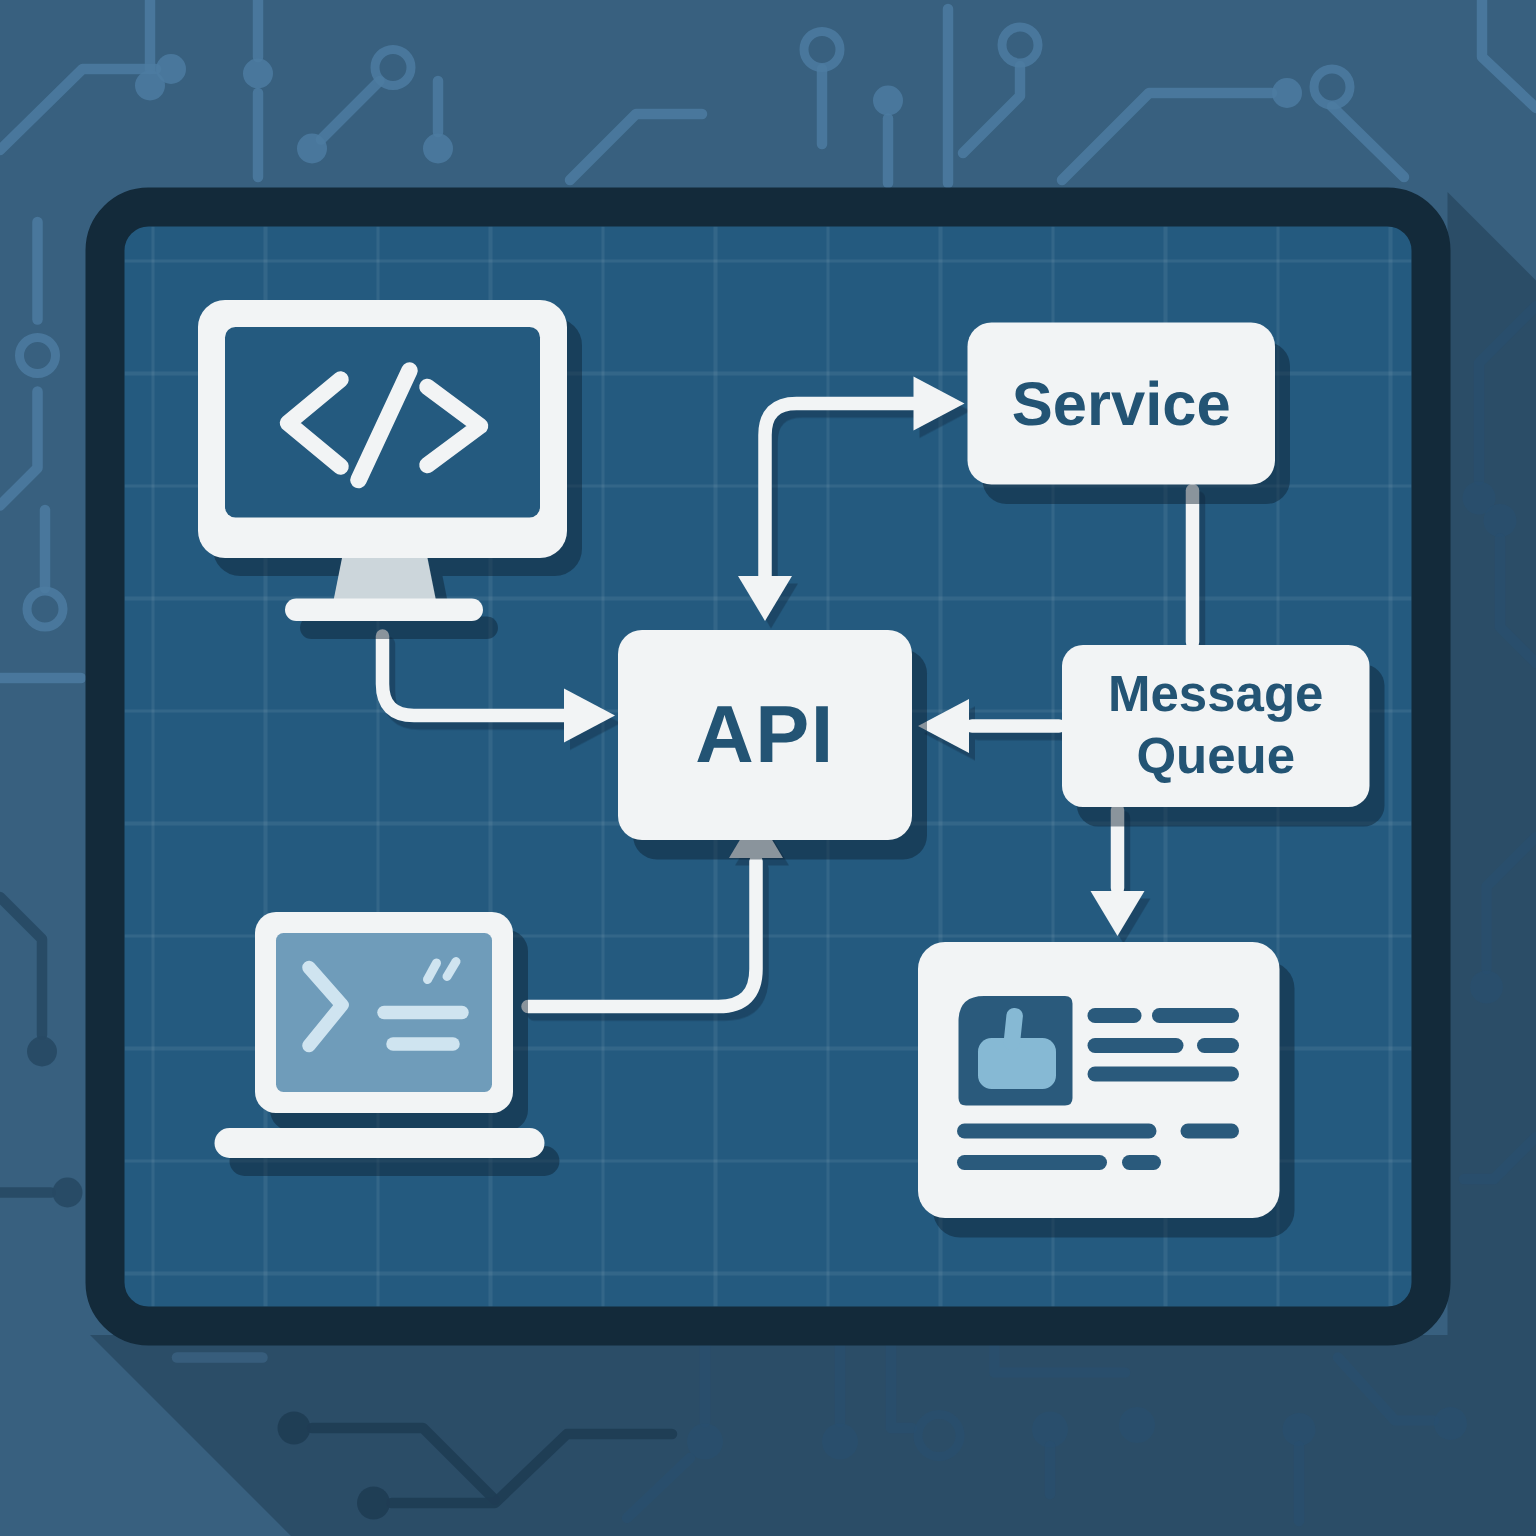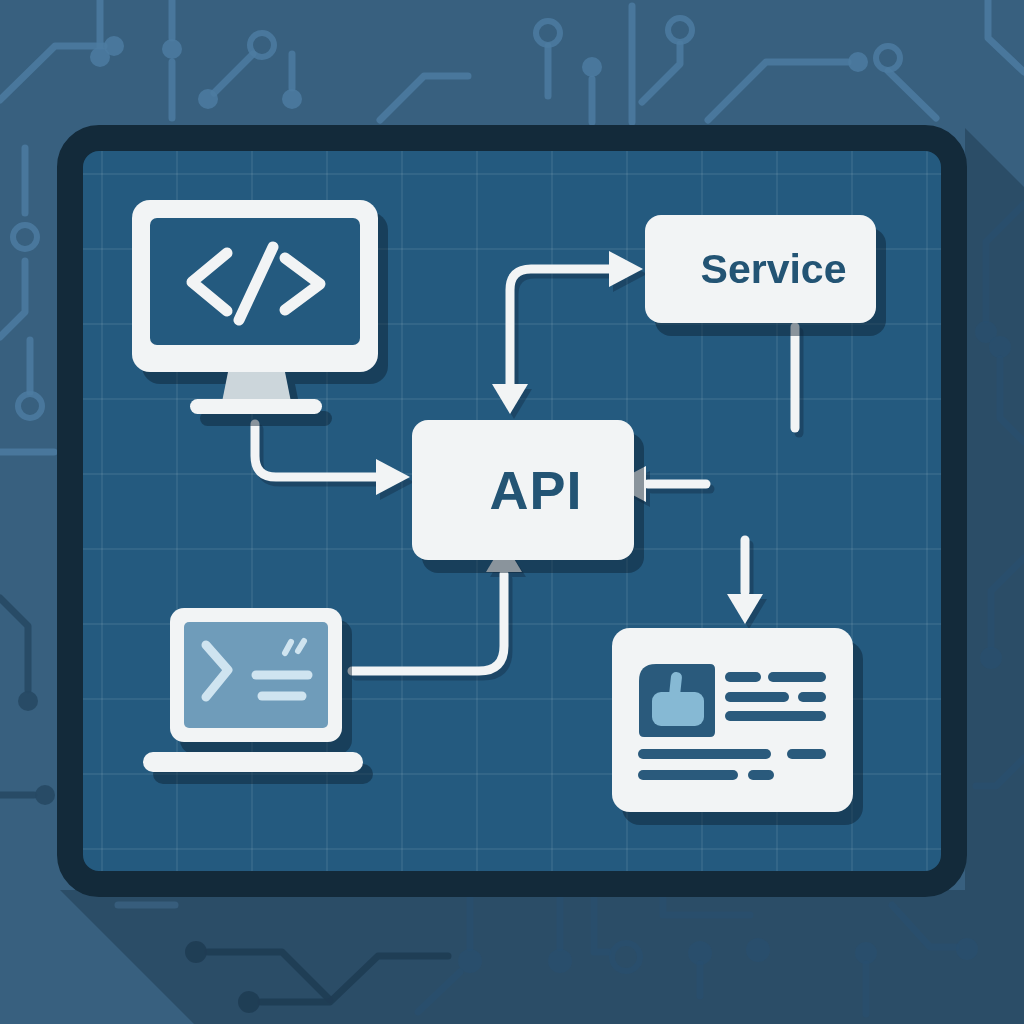--- a/index.html
+++ b/index.html
@@ -32,21 +32,20 @@
   }
   .arrows{position:absolute;left:0;top:0;pointer-events:none;}
   .edge{stroke:var(--connector,#f2f4f5);stroke-width:9;fill:none;stroke-linecap:round;stroke-linejoin:round;}
   .head{fill:var(--connector,#f2f4f5);}
 
   .node-box{
     position:absolute;display:flex;align-items:center;justify-content:center;
     background:var(--box-background,#f2f4f5);border-radius:16px;
     color:var(--box-text,#235474);font-weight:700;text-align:center;
     box-shadow:10px 13px 0 var(--drop-shadow,rgba(10,30,48,.45));
-    padding-left:26px;
   }
   .node-api{left:412px;top:420px;width:196px;height:140px;font-size:54px;letter-spacing:1px;}
   .node-service{left:645px;top:215px;width:205px;height:108px;font-size:41px;}
   .node-mq{left:708px;top:430px;width:205px;height:108px;font-size:34px;line-height:1.22;padding:0 8px;box-sizing:border-box;border-radius:14px;}
 
   .icon-shadow{filter:drop-shadow(10px 12px 0 var(--drop-shadow,rgba(10,30,48,.45)));}
   .monitor{position:absolute;left:128px;top:196px;}
   .laptop{position:absolute;left:138px;top:600px;}
 
   .card{
@@ -190,20 +189,23 @@
     </g>
     <rect x="5" y="152" width="220" height="20" rx="10" fill="var(--box-background,#f2f4f5)"></rect>
   </svg>
 
   <div class="node-box node-service">
     <span>Service</span>
   </div>
   <div class="node-box node-api">
     <span>API</span>
   </div>
+  <div class="node-box node-mq">
+    <span>Message Queue</span>
+  </div>
 
   <div class="card">
     <svg class="card-photo" width="78" height="74" viewBox="0 0 78 74">
       <path d="M18,0 H72 Q77,0 77,5 V68 Q77,73 72,73 H6 Q1,73 1,68 V17 Q1,0 18,0 Z" fill="var(--pill,#2a5a7c)"></path>
       <g fill="var(--icon-accent-light,#86b9d4)">
         <rect x="14" y="28" width="52" height="34" rx="9"></rect>
         <rect x="32" y="8" width="11" height="28" rx="5" transform="rotate(6 37 22)"></rect>
       </g>
     </svg>
     <div class="pill" style="left:113px;top:44px;width:36px;"></div>

